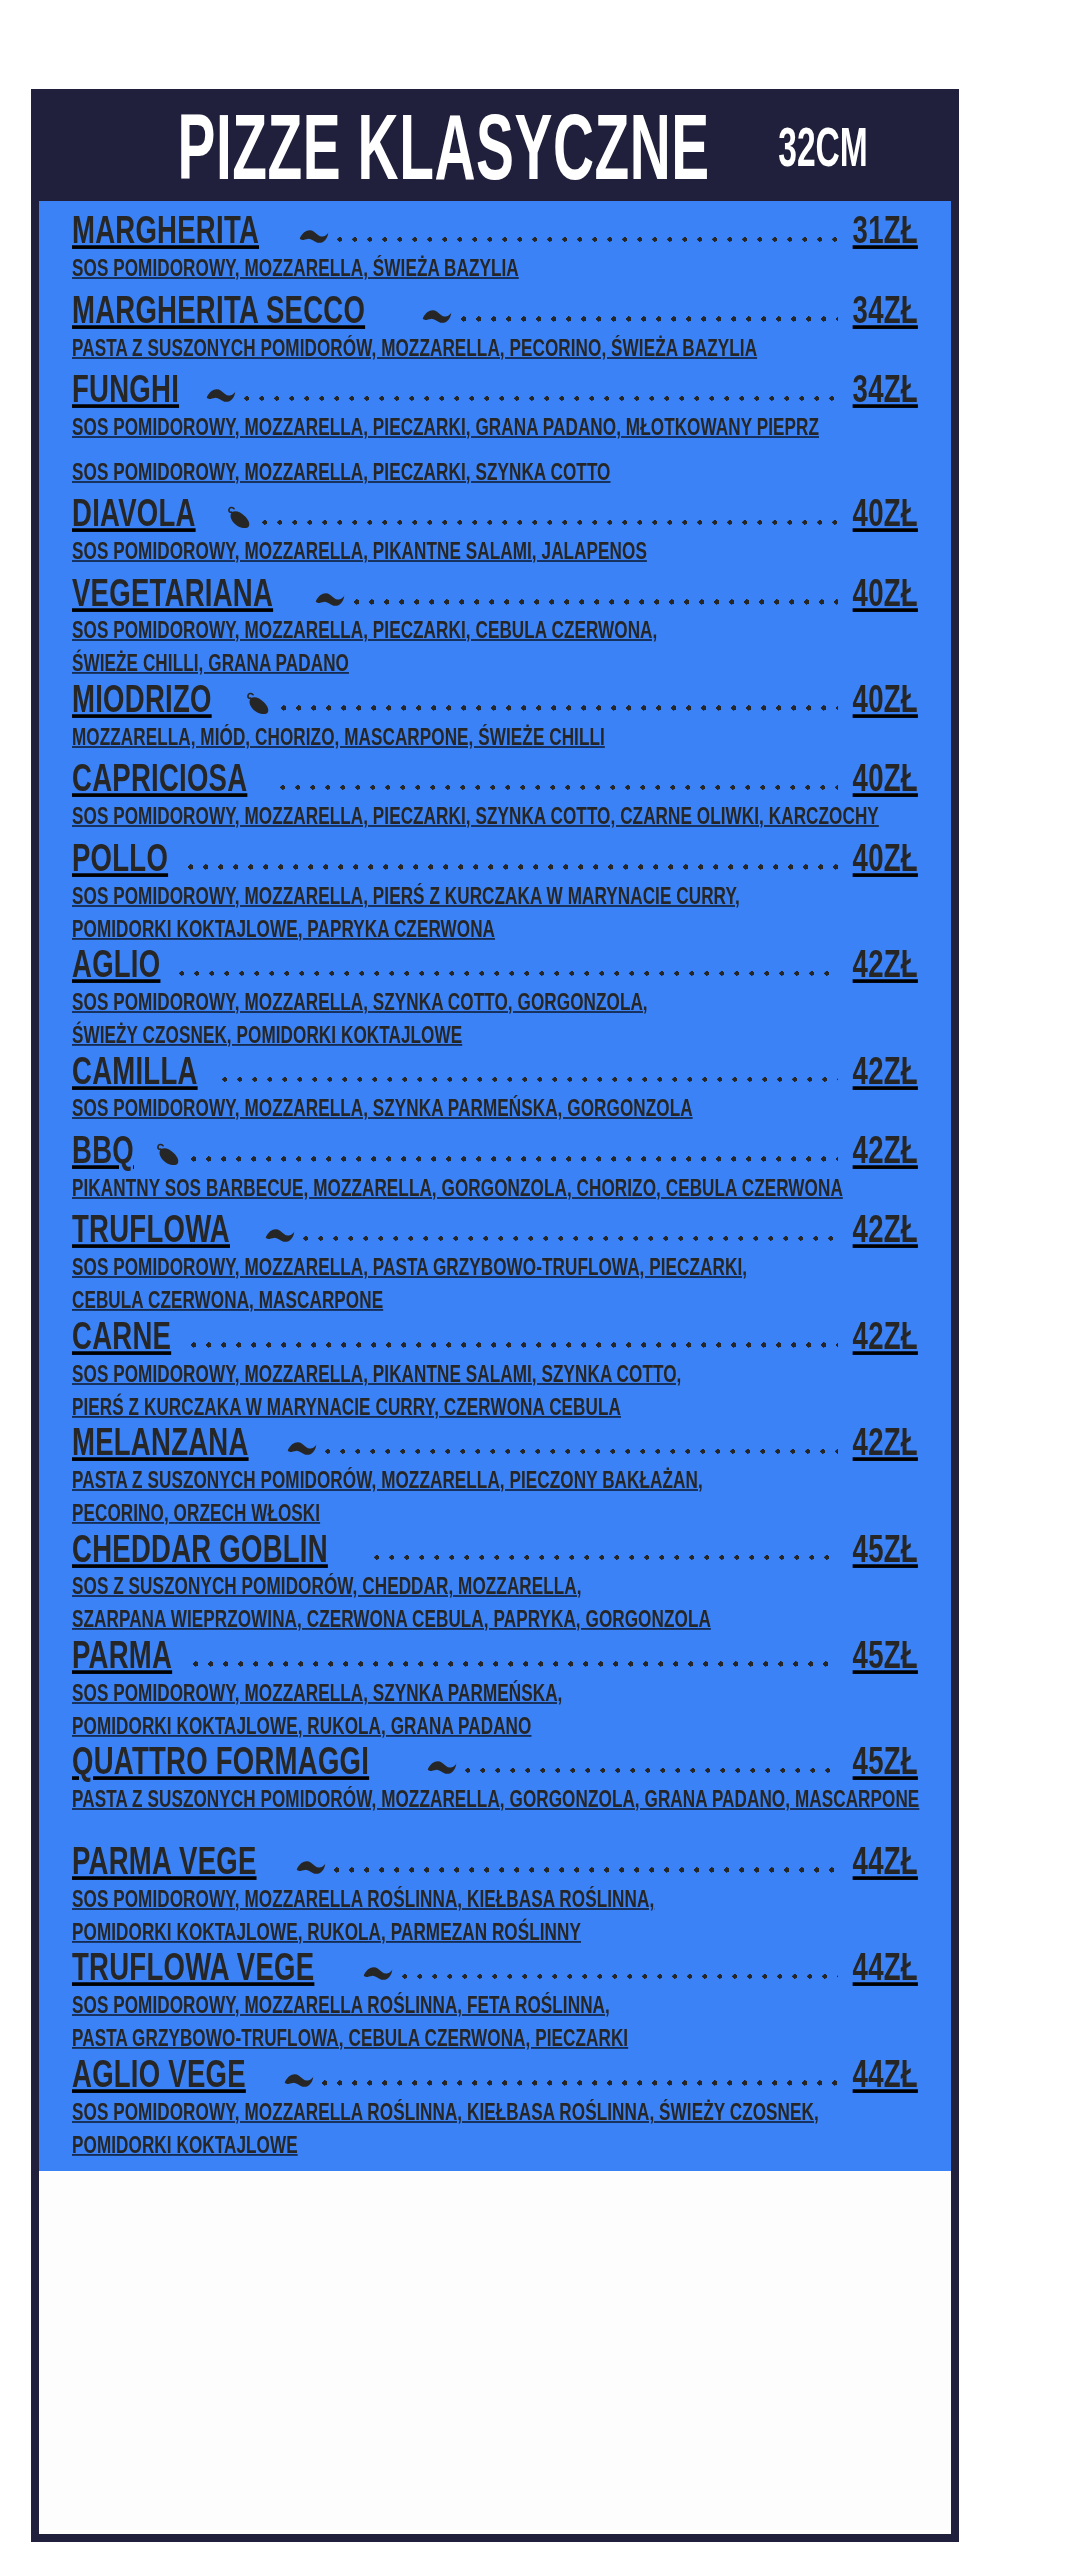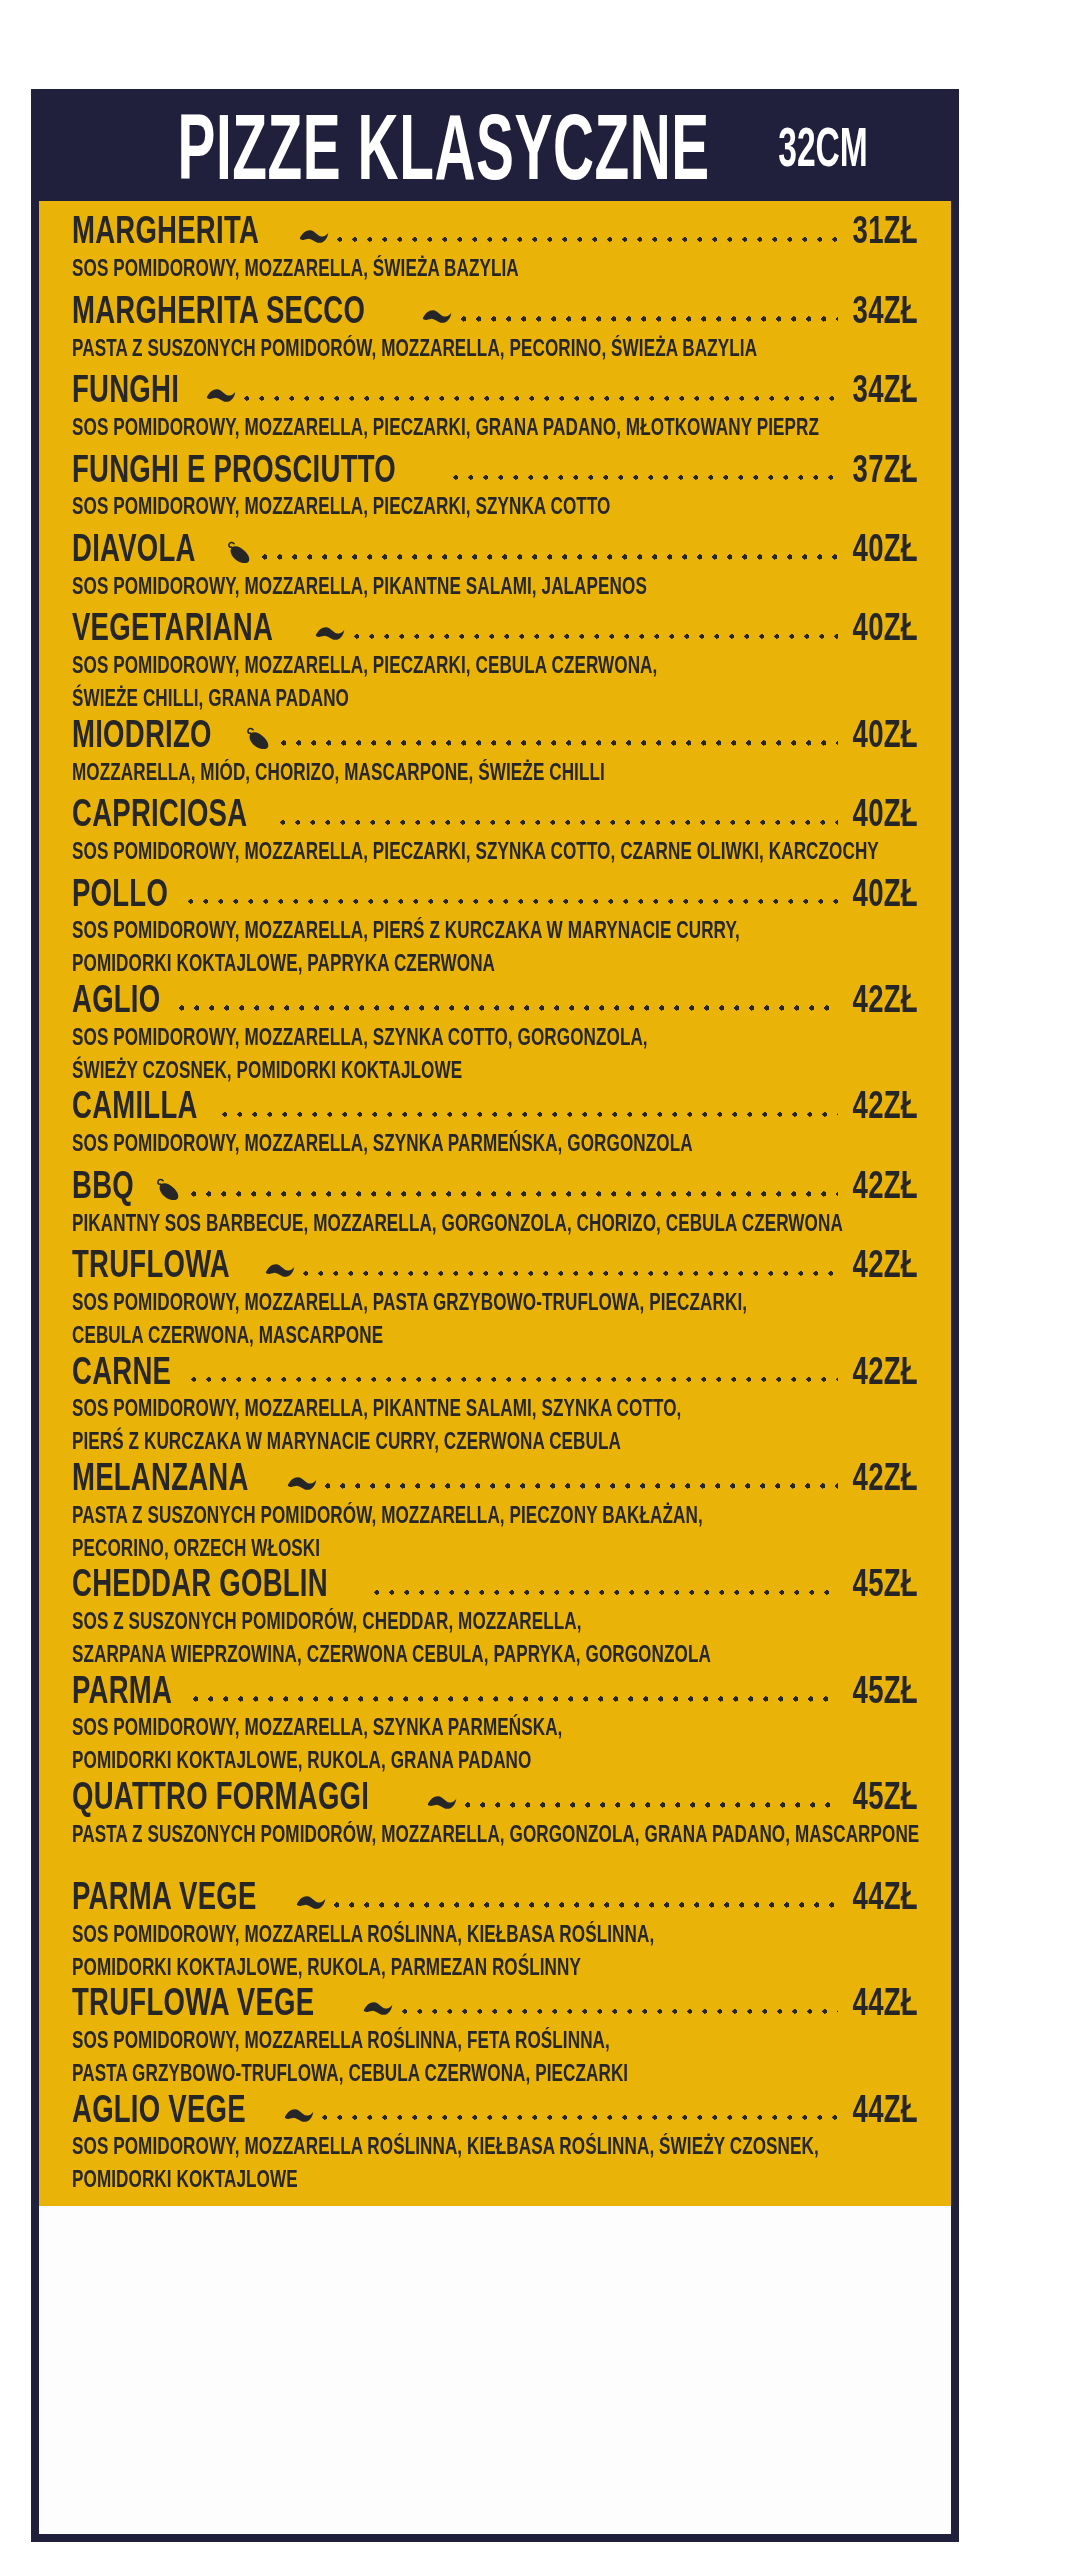--- a/index.html
+++ b/index.html
@@ -52,22 +52,23 @@
     font-weight: bold;
     font-size: 42px;
     transform: scaleX(0.80) scaleY(1.30);
     transform-origin: center center;
     vertical-align: middle;
     margin-left: -9.5px;
   }
 
   
   .items {
-    background: #eab308;
+    background: #3b82f6;
     padding: 17.7px 33px 17.7px 33px;
+    text-decoration: underline;
   }
   .item {
     margin-bottom: 17.7px;
   }
   .item:last-child { margin-bottom: 2.7px; }
 
   .item-head {
     display: flex;
     align-items: flex-end;
     width: 100%;
@@ -178,25 +179,20 @@
                 </svg>
               </span>
               <span class="dots"></span>
               <span class="item-price">34ZŁ</span>
             </div>
             <div class="item-desc">
               <span class="dline">SOS POMIDOROWY, MOZZARELLA, PIECZARKI, GRANA PADANO, MŁOTKOWANY PIEPRZ</span>
             </div>
           </div>
           <div class="item">
-            <div class="item-head">
-              <span class="item-name">FUNGHI E PROSCIUTTO</span>
-              <span class="dots"></span>
-              <span class="item-price">37ZŁ</span>
-            </div>
             <div class="item-desc">
               <span class="dline">SOS POMIDOROWY, MOZZARELLA, PIECZARKI, SZYNKA COTTO</span>
             </div>
           </div>
           <div class="item">
             <div class="item-head">
               <span class="item-name">DIAVOLA</span>
               <span class="tag-icon">
                 <svg width="29" height="24.5" viewBox="0 0 42 36">
                   <path d="M13 4 C10 1 6 2 5.5 5.5 C5.1 8.4 7.4 9.6 9 9" fill="none" stroke="#262626" stroke-width="2.4" stroke-linecap="round"></path>

